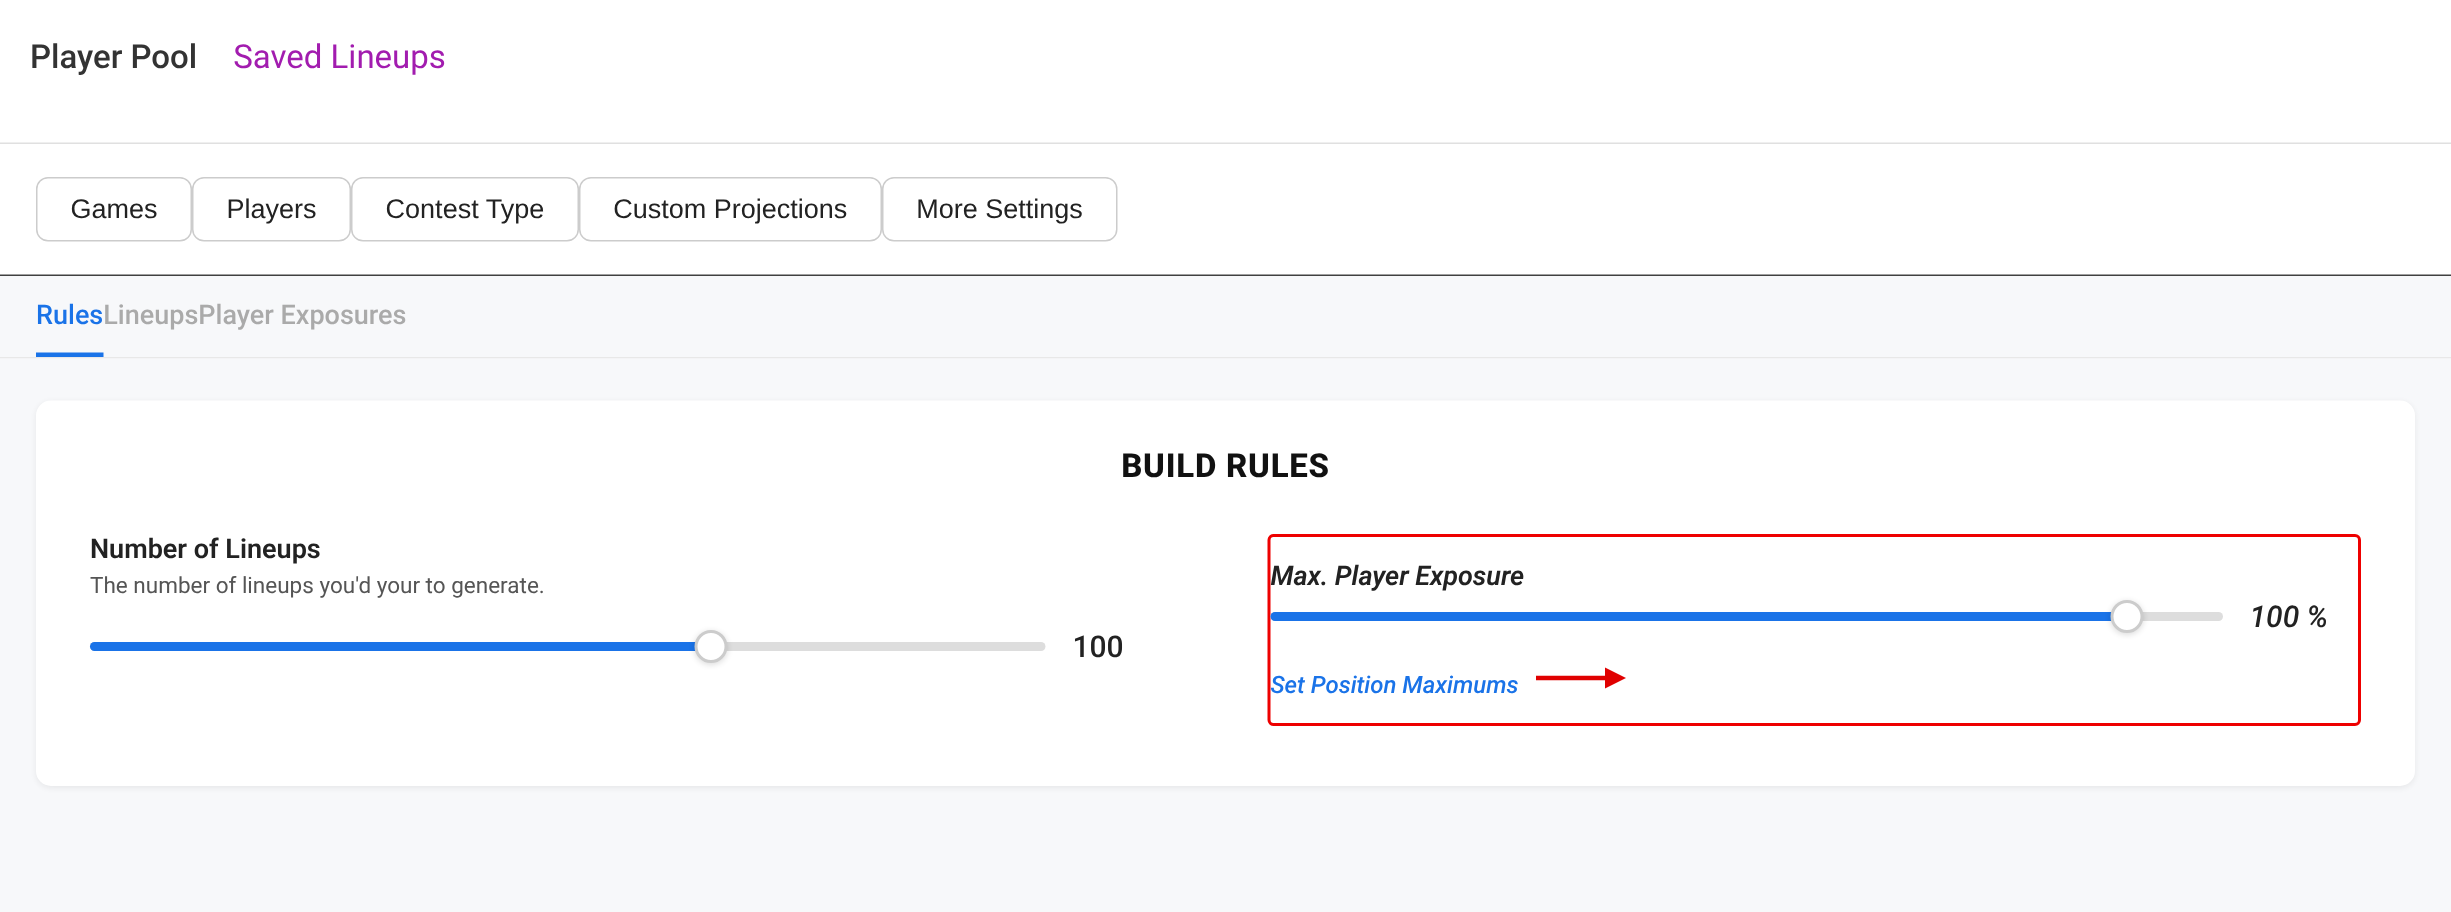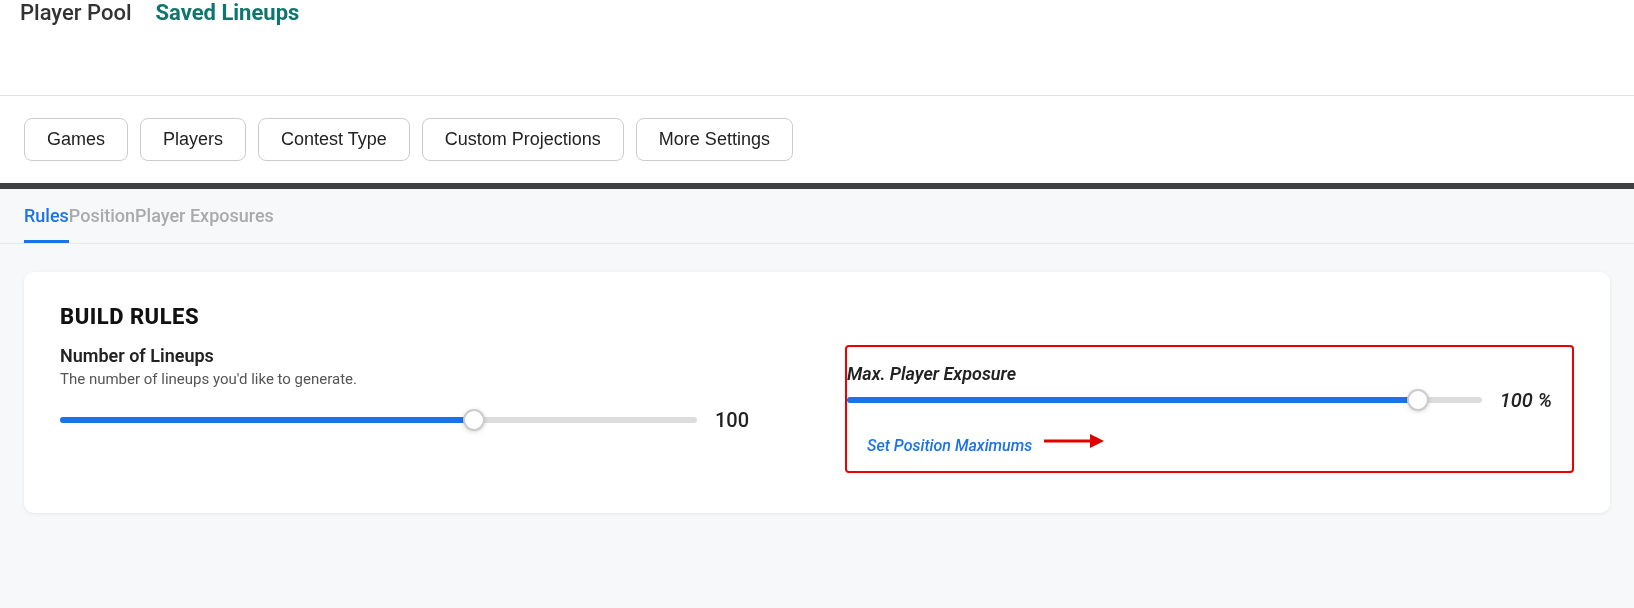--- a/index.html
+++ b/index.html
@@ -8,31 +8,31 @@
       background: #fff;
       color: #222;
       width: 1634px;
       min-height: 608px;
       overflow-x: hidden;
     }
 
     
     .top-nav {
       display: flex;
-      align-items: flex-start;
+      align-items: center;
       padding: 0 20px;
       border-bottom: 1px solid #e0e0e0;
       height: 96px;
     }
     .top-nav-item {
       font-size: 22px;
-      font-weight: 700;
+      font-weight: 400;
       padding: 0 24px 18px 0;
       cursor: pointer;
-      color: #0f766e;
+      color: #a21caf;
       position: relative;
       white-space: nowrap;
     }
     .top-nav-item.active {
       color: #1a73e8;
       font-weight: 700;
     }
     .top-nav-item.active::after {
       content: '';
       position: absolute;
@@ -45,23 +45,22 @@
     }
     .top-nav-item:first-child {
       color: #333;
       font-weight: 500;
     }
 
     
     .filter-bar {
       display: flex;
       align-items: center;
-      gap: 12px;
       padding: 22px 24px;
-      border-bottom: 6px solid #404040;
+      border-bottom: 1px solid #404040;
     }
     .filter-btn {
       border: 1px solid #ccc;
       border-radius: 8px;
       background: #fff;
       padding: 10px 22px;
       font-size: 18px;
       cursor: pointer;
       color: #222;
       font-weight: 400;
@@ -99,22 +98,23 @@
     .build-rules-card {
       background: #fff;
       border-radius: 10px;
       padding: 32px 36px 40px 36px;
       box-shadow: 0 1px 4px rgba(0,0,0,0.07);
     }
     .build-rules-title {
       font-size: 22px;
       font-weight: 800;
       letter-spacing: 0.5px;
-      margin-bottom: 16px;
+      margin-bottom: 32px;
       color: #111;
+      text-align: center;
     }
 
     .rules-row {
       display: flex;
       gap: 80px;
       align-items: flex-start;
     }
 
     .rule-section {
       flex: 1;
@@ -218,33 +218,33 @@
 <div class="filter-bar">
   <button class="filter-btn">Games</button>
   <button class="filter-btn">Players</button>
   <button class="filter-btn">Contest Type</button>
   <button class="filter-btn">Custom Projections</button>
   <button class="filter-btn">More Settings</button>
 </div>
 
 <div class="sub-tabs">
   <div class="sub-tab active">Rules</div>
-  <div class="sub-tab">Position</div>
+  <div class="sub-tab">Lineups</div>
   <div class="sub-tab">Player Exposures</div>
 </div>
 
 <div class="main-content">
   <div class="build-rules-card">
     <div class="build-rules-title">BUILD RULES</div>
 
     <div class="rules-row">
 
       <div class="rule-section">
         <div class="rule-label">Number of Lineups</div>
-        <div class="rule-desc">The number of lineups you'd like to generate.</div>
+        <div class="rule-desc">The number of lineups you'd your to generate.</div>
         <div class="slider-row">
           <div class="slider-wrapper">
             <div class="slider-track">
               <div class="slider-fill" style="width: 65%;"></div>
               <div class="slider-thumb" style="left: 65%;"></div>
             </div>
           </div>
           <div class="slider-value">100</div>
         </div>
       </div>
@@ -254,21 +254,21 @@
         <div class="slider-row">
           <div class="slider-wrapper">
             <div class="slider-track">
               <div class="slider-fill" style="width: 90%;"></div>
               <div class="slider-thumb" style="left: 90%;"></div>
             </div>
           </div>
           <div class="slider-value">100 %</div>
         </div>
 
-        <div style="margin-top: 14px; display: flex; align-items: center; gap: 6px; padding-left: 20px;">
+        <div style="margin-top: 14px; display: flex; align-items: center; gap: 6px;">
           <a class="set-position-link">Set Position Maximums</a>
           <span class="red-arrow">
             <svg width="60" height="22" viewBox="0 0 60 22" fill="none" xmlns="http://www.w3.org/2000/svg">
               <line x1="0" y1="11" x2="46" y2="11" stroke="#e00000" stroke-width="3"></line>
               <polygon points="46,4 60,11 46,18" fill="#e00000"></polygon>
             </svg>
           </span>
         </div>
       </div>
 

